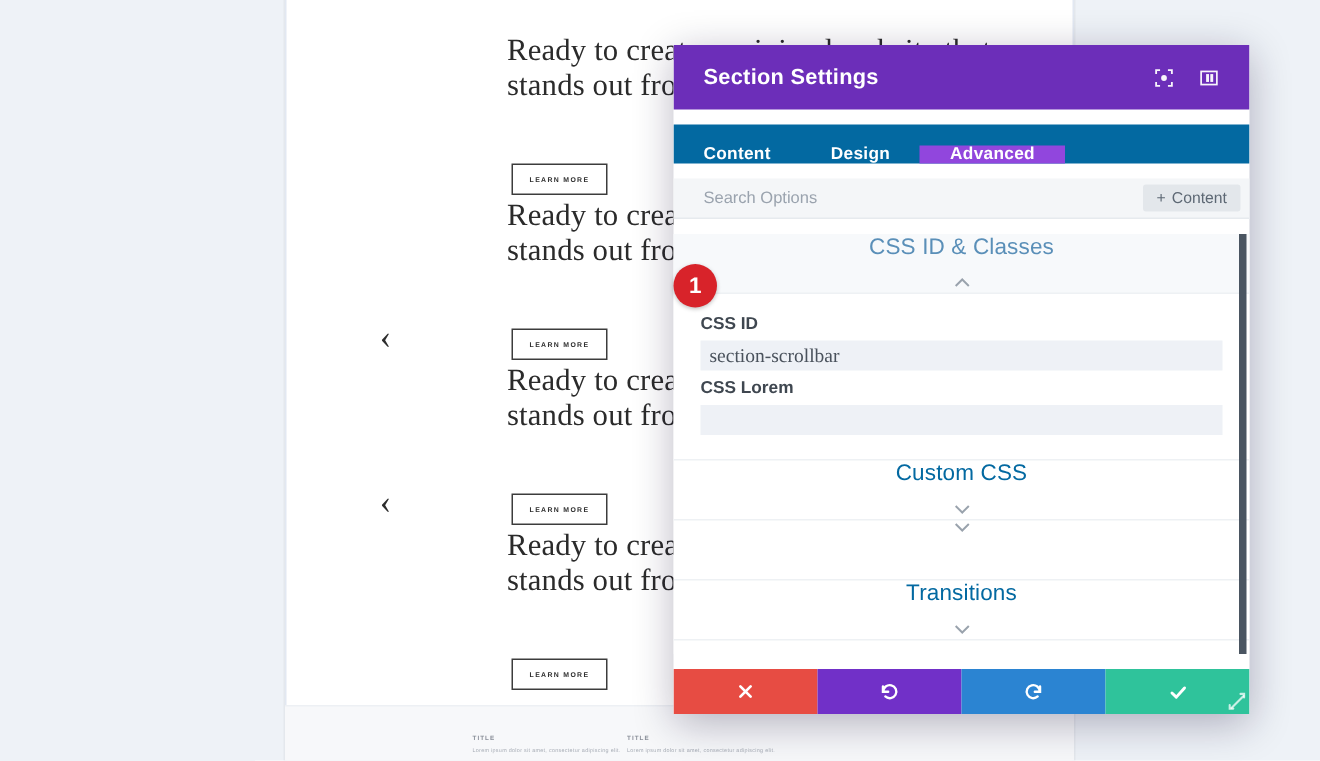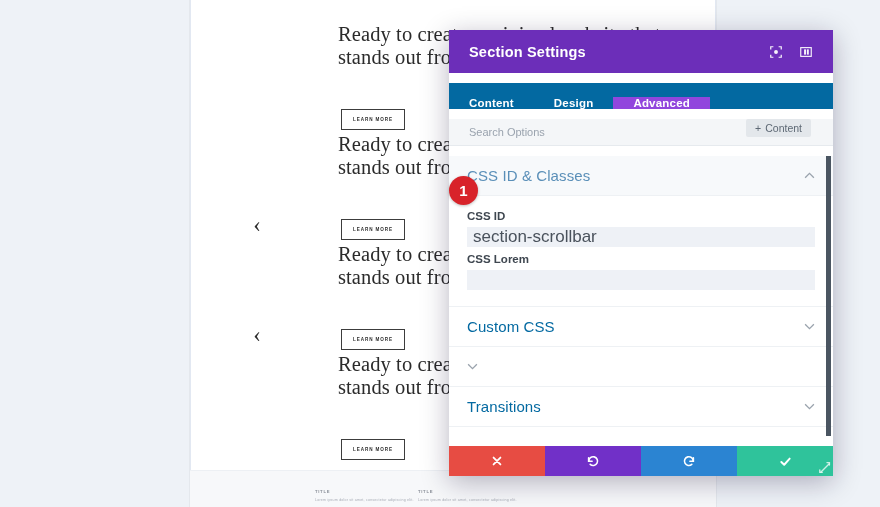--- a/index.html
+++ b/index.html
@@ -178,21 +178,22 @@
   .modal-tab.active {
     background: #9146dd;
     margin-top: 32px;
   }
 
   .search-row {
     height: 26px;
     background: #f4f6f8;
     border-bottom: 1px solid #e6eaee;
     display: flex;
-    padding: 0 22px 0 18px;
+    align-items: center;
+    padding: 0 6px 0 18px;
     flex: 0 0 auto;
     position: relative;
   }
   .search-input {
     flex: 1;
     border: none;
     background: transparent;
     outline: none;
     font-family: "Liberation Sans", sans-serif;
     font-size: 11px;
@@ -224,20 +225,21 @@
   .accordion-section.open .acc-header {
     background: #f7f9fb;
   }
   .acc-header {
     height: 39px;
     display: flex;
     align-items: center;
     padding: 0 18px;
     border-bottom: 1px solid #eef1f4;
     cursor: pointer;
+    flex-direction: column;
   }
   .acc-title {
     flex: 1;
     font-size: 15px;
     color: #0369a1;
     letter-spacing: 0.1px;
   }
   .accordion-section.open .acc-title {
     color: #5a8fb8;
   }
@@ -258,22 +260,22 @@
     margin: 6px 0 5px 0;
   }
   .field-input {
     width: 100%;
     height: 20px;
     box-sizing: border-box;
     background: #eef1f6;
     border: none;
     outline: none;
     padding: 0 6px;
-    font-family: Liberation Sans, sans-serif;
-    font-size: 17px;
+    font-family: Liberation Serif, serif;
+    font-size: 13px;
     color: #4a525c;
   }
 
   .help-row {
     display: flex;
     align-items: center;
     justify-content: center;
     gap: 7px;
     padding: 16px 0;
     font-size: 12px;

